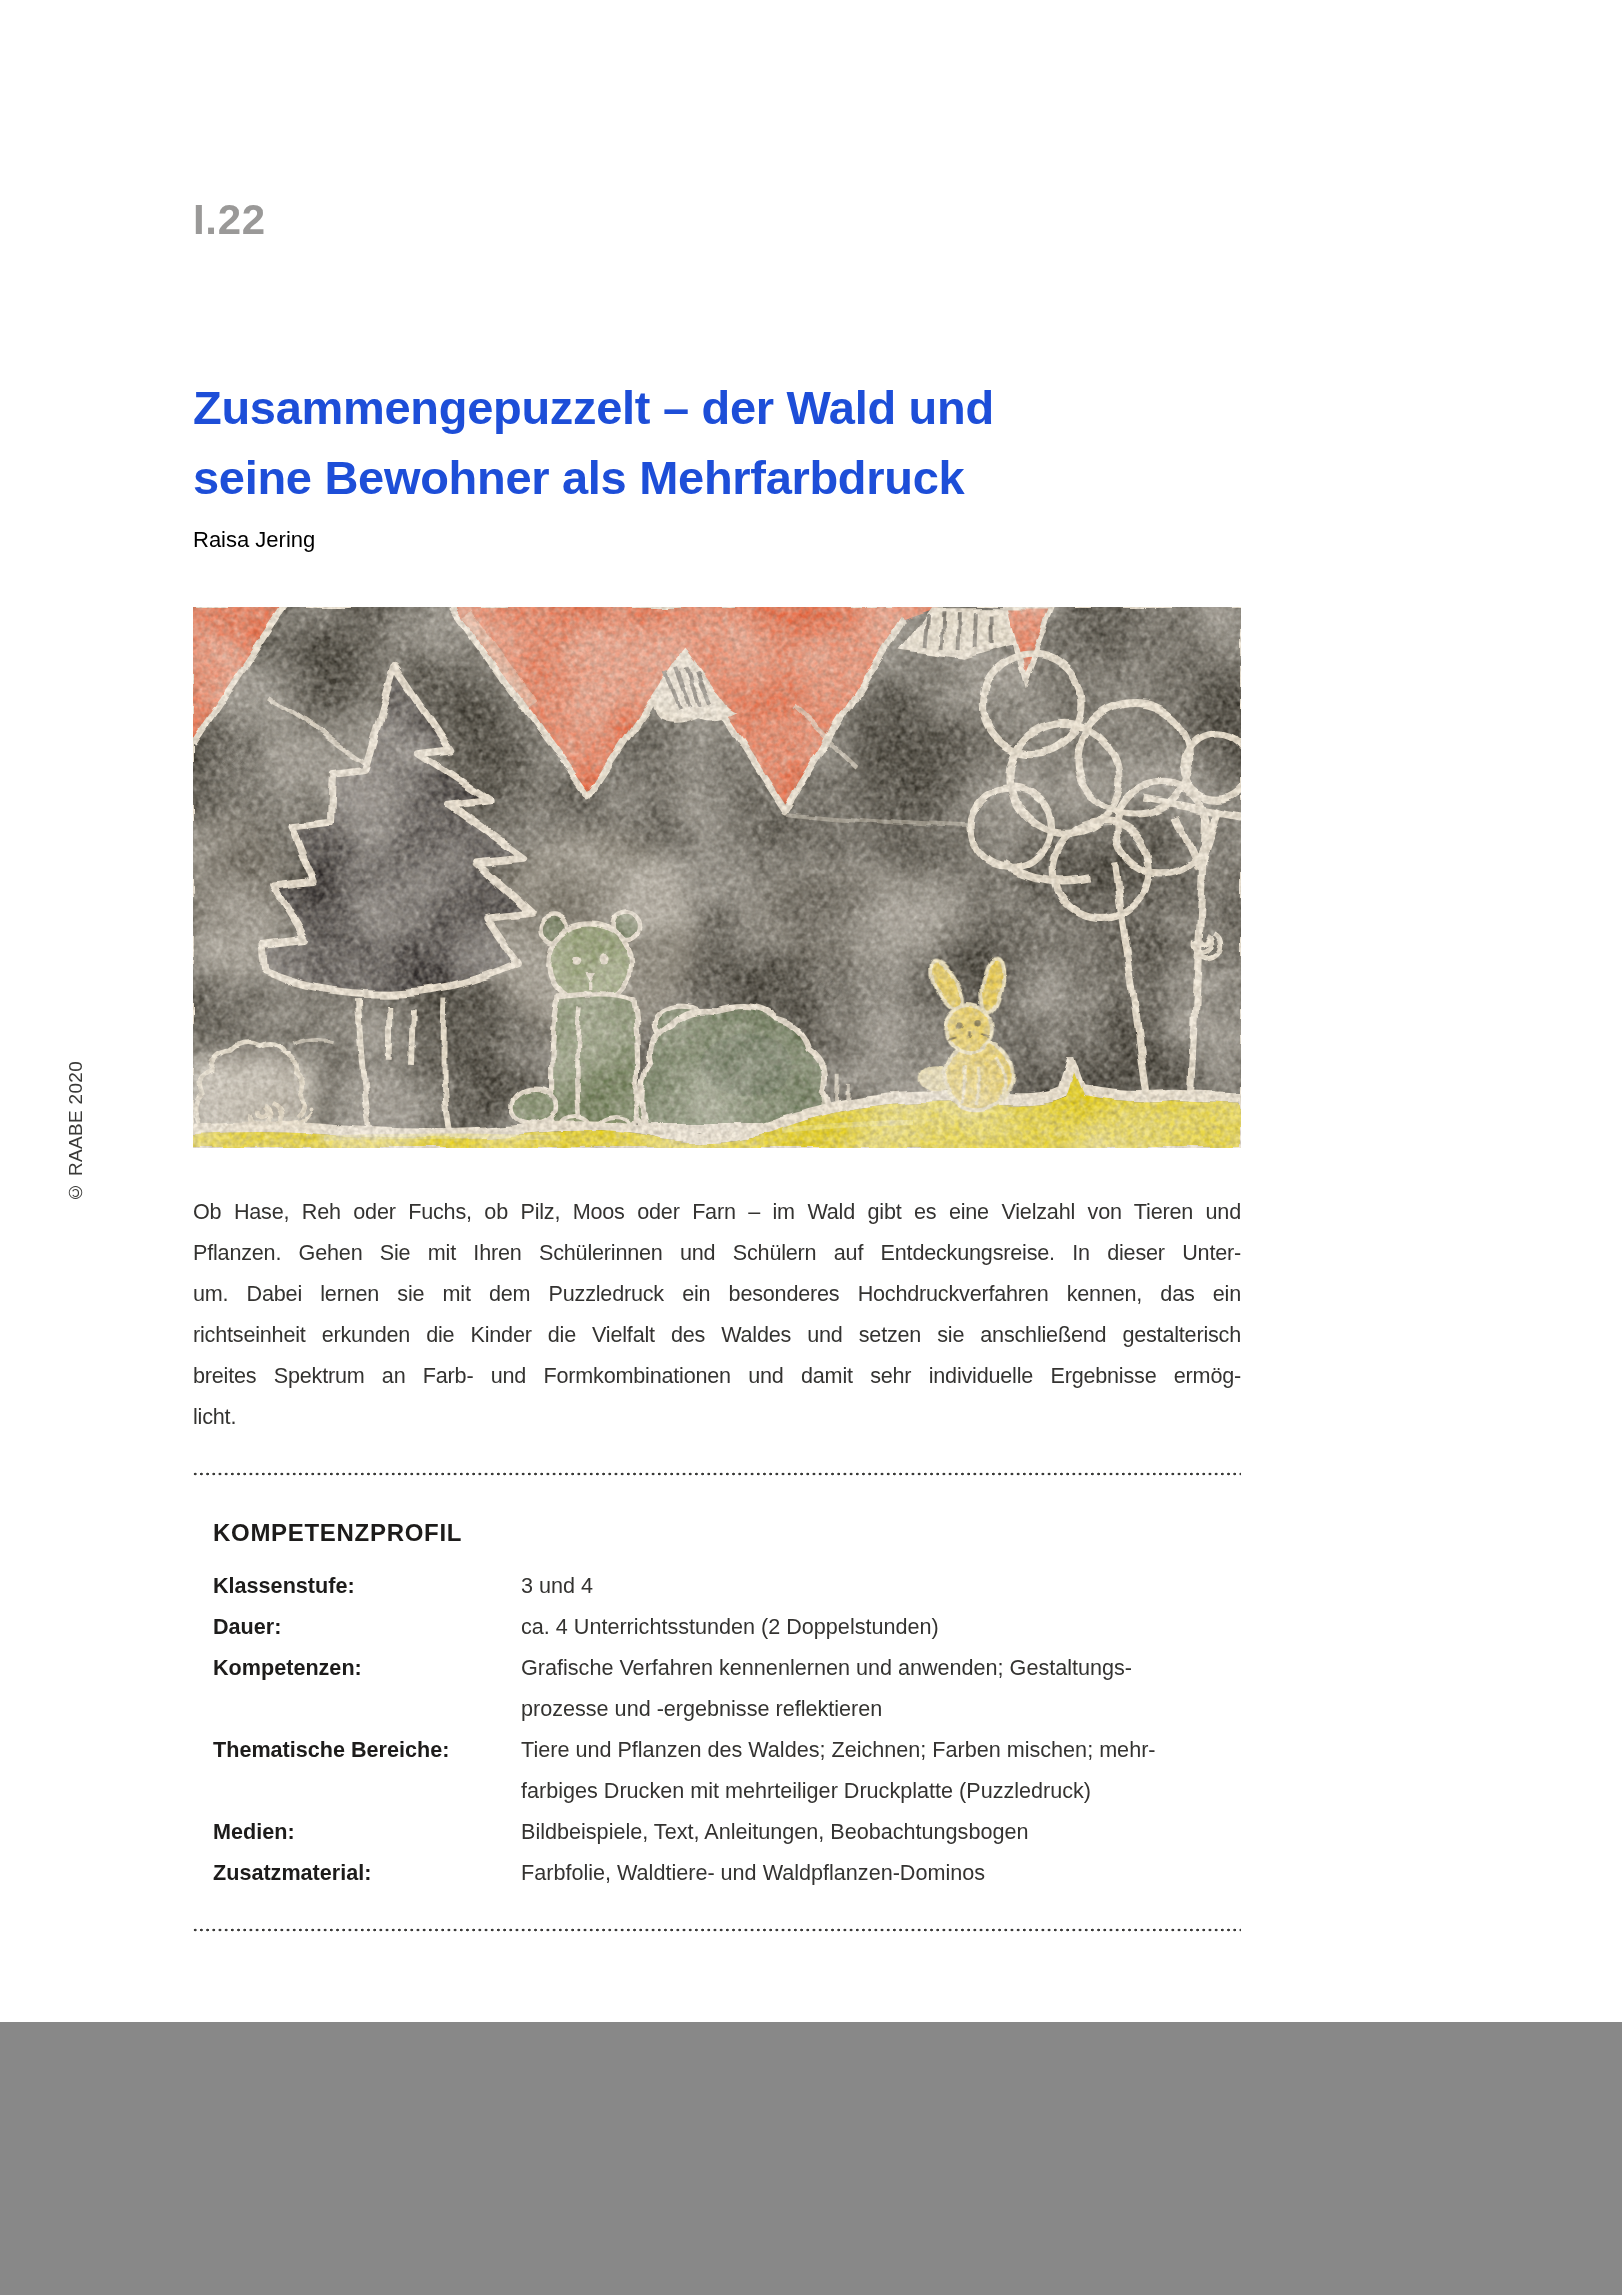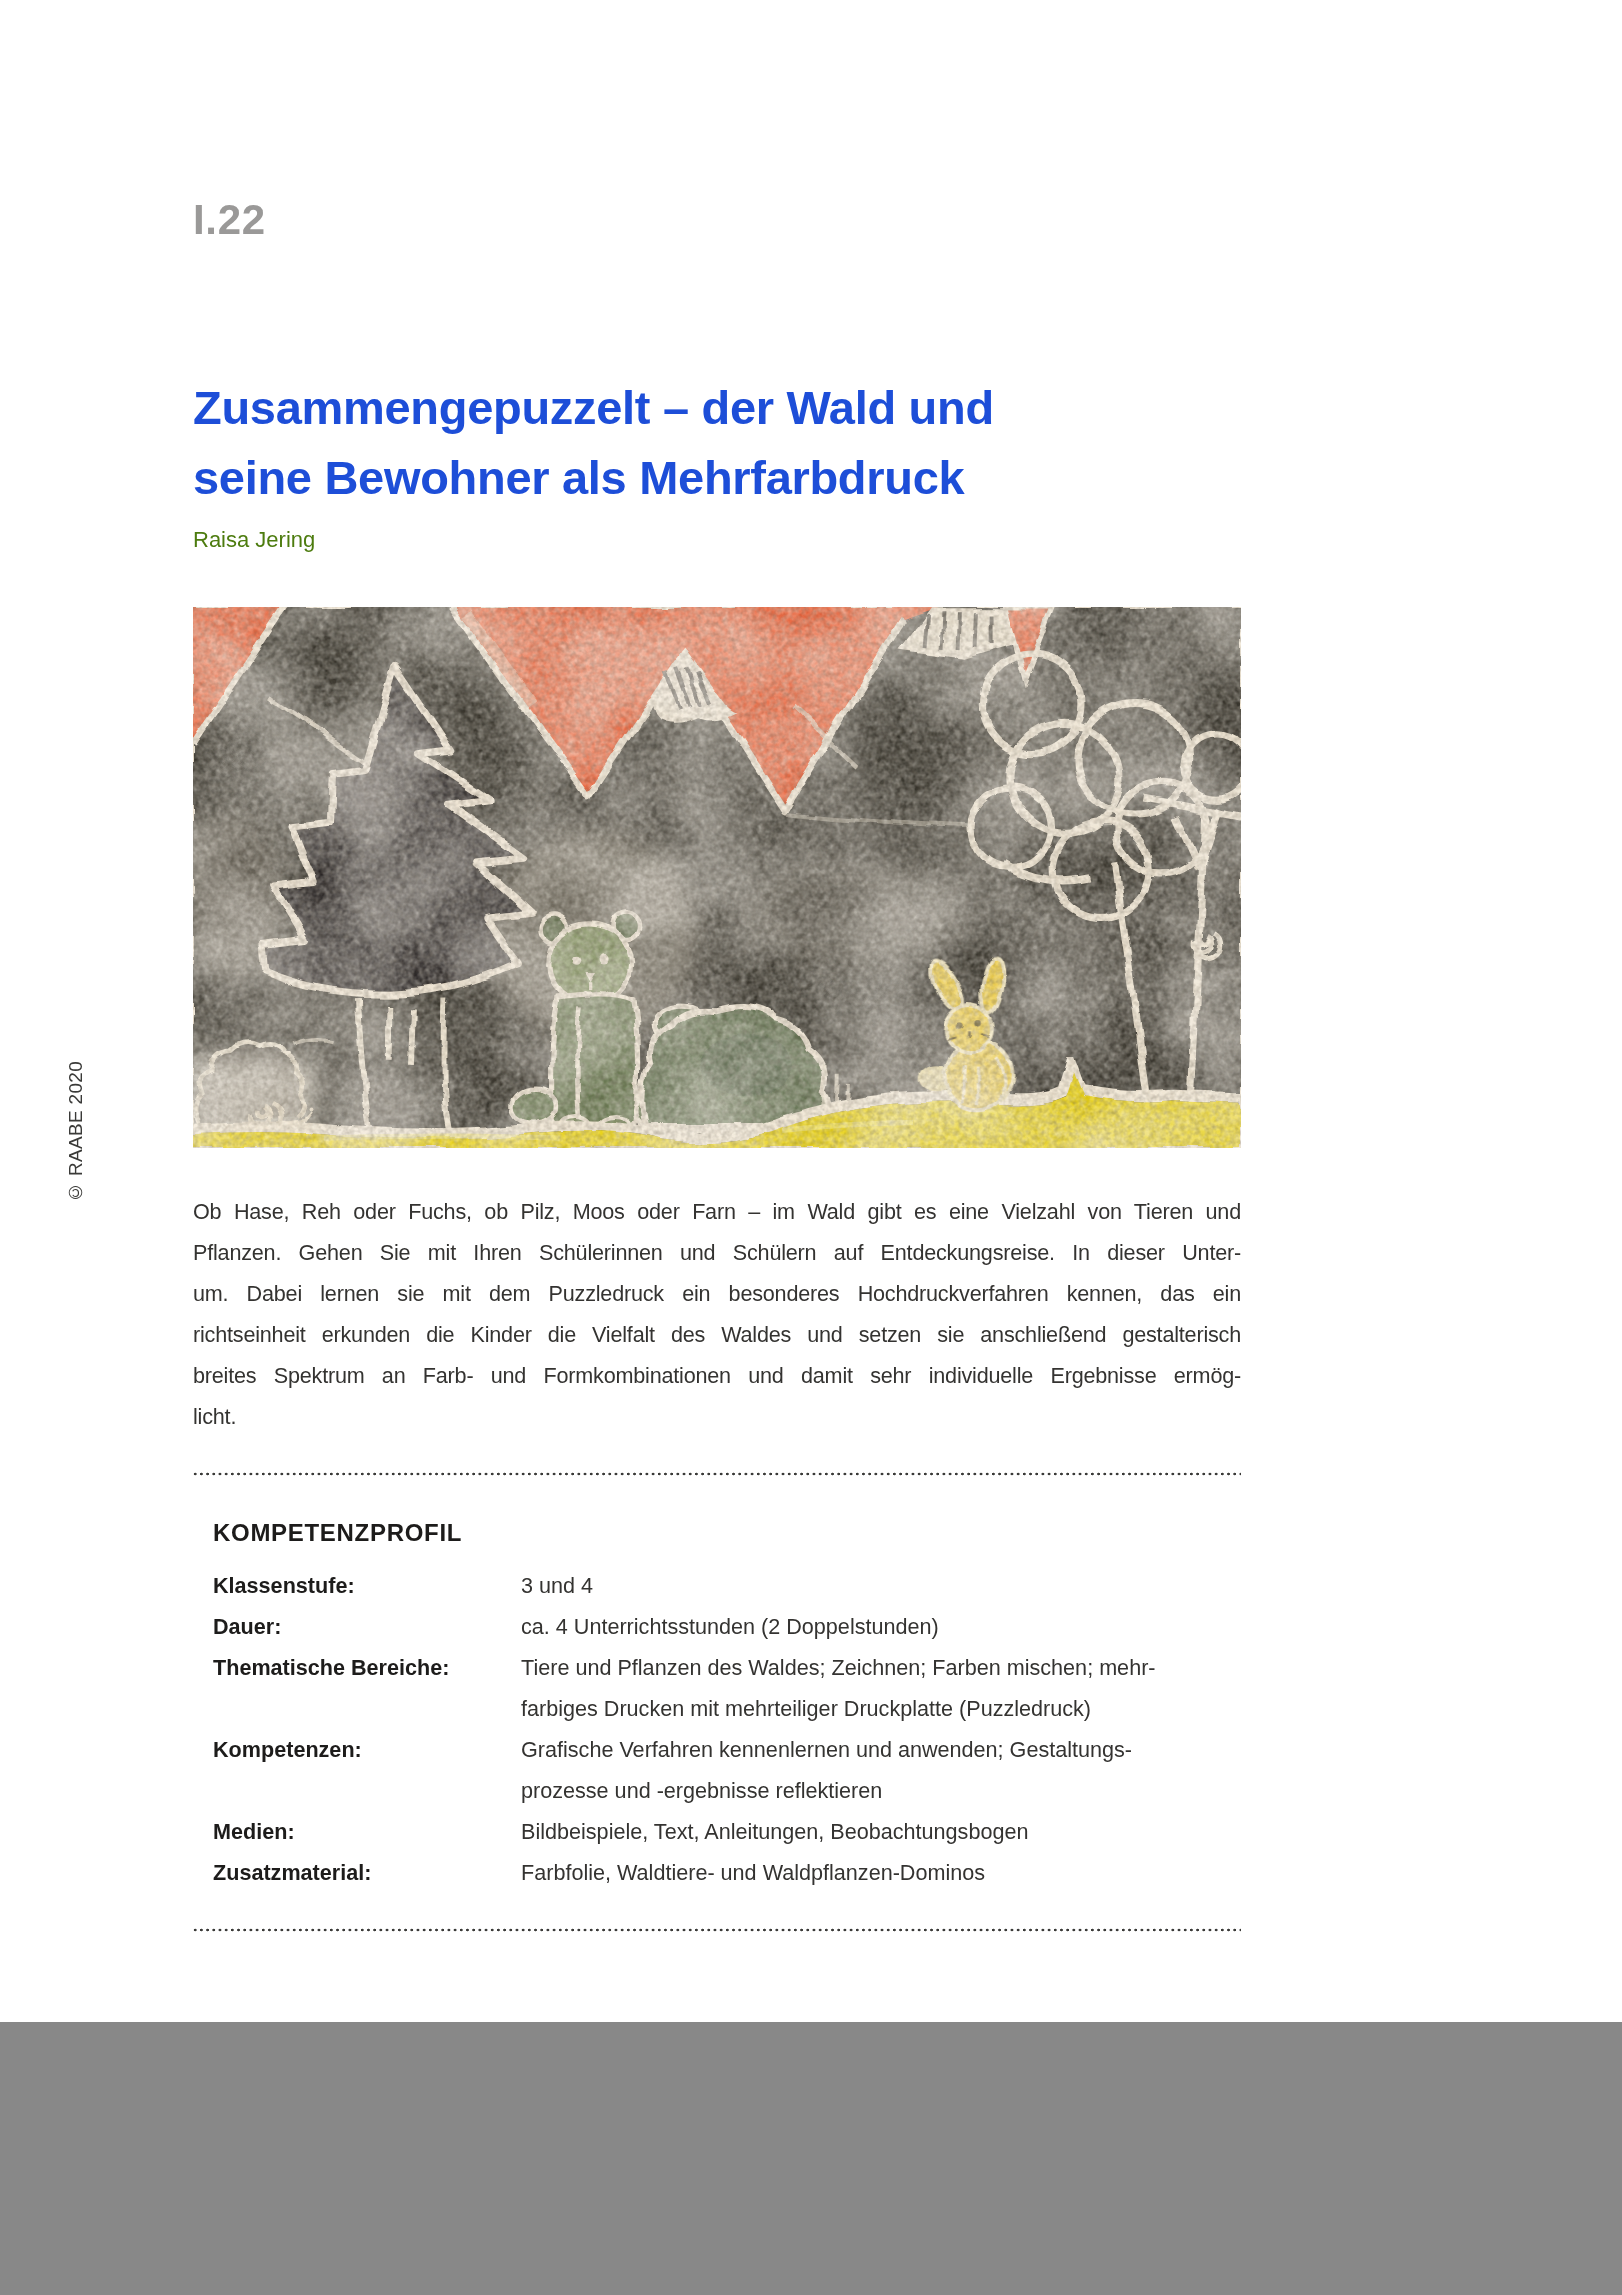--- a/index.html
+++ b/index.html
@@ -5,21 +5,21 @@
   html,body { margin:0; padding:0; background:#888; }
   .page { position:relative; width:1623px; height:2022px; background:#ffffff;
           font-family:"Liberation Sans", sans-serif; color:#2f2e2c; overflow:hidden; }
 
   .section-number { position:absolute; left:193px; top:196px; font-size:42px; font-weight:700;
                     color:#9a9998; letter-spacing:0.7px; }
   .series-title   { position:absolute; left:193px; top:280px; font-size:31px; font-weight:700;
                     color:#1d1c1b; letter-spacing:-0.3px; }
   .page-title     { position:absolute; left:193px; top:373px; font-size:47px; font-weight:700;
                     line-height:70px; color:#1d4ed8; letter-spacing:-0.3px; }
-  .author         { position:absolute; left:193px; top:527px; font-size:22px; color:#4d7c0f; }
+  .author         { position:absolute; left:193px; top:527px; font-size:22px; color:#000000; }
 
   .copyright      { position:absolute; left:65px; top:1061px; font-size:19px; color:#3a3a38;
                     writing-mode:vertical-rl; transform:rotate(180deg); letter-spacing:0.3px; }
 
   .artwork { position:absolute; left:193px; top:607px; width:1048px; height:541px; }
   .artwork svg { display:block; width:100%; height:100%; }
 
   .intro { position:absolute; left:193px; top:1191px; width:1048px;
            font-size:21.6px; line-height:41px; color:#343331; letter-spacing:-0.2px; }
   .jline { text-align:justify; text-align-last:justify; white-space:nowrap; }
@@ -224,30 +224,30 @@
   <div class="kp-rows">
     <div class="kp-row">
       <div class="kp-label">Klassenstufe:</div>
       <div class="kp-value">3 und 4</div>
     </div>
     <div class="kp-row">
       <div class="kp-label">Dauer:</div>
       <div class="kp-value">ca. 4 Unterrichtsstunden (2 Doppelstunden)</div>
     </div>
     <div class="kp-row">
+      <div class="kp-label">Kompetenzen:</div>
+      <div class="kp-value">Grafische Verfahren kennenlernen und anwenden; Gestaltungs-
+prozesse und -ergebnisse reflektieren</div>
+    </div>
+    <div class="kp-row">
       <div class="kp-label">Thematische Bereiche:</div>
       <div class="kp-value">Tiere und Pflanzen des Waldes; Zeichnen; Farben mischen; mehr-
 farbiges Drucken mit mehrteiliger Druckplatte (Puzzledruck)</div>
     </div>
     <div class="kp-row">
-      <div class="kp-label">Kompetenzen:</div>
-      <div class="kp-value">Grafische Verfahren kennenlernen und anwenden; Gestaltungs-
-prozesse und -ergebnisse reflektieren</div>
-    </div>
-    <div class="kp-row">
       <div class="kp-label">Medien:</div>
       <div class="kp-value">Bildbeispiele, Text, Anleitungen, Beobachtungsbogen</div>
     </div>
     <div class="kp-row">
       <div class="kp-label">Zusatzmaterial:</div>
       <div class="kp-value">Farbfolie, Waldtiere- und Waldpflanzen-Dominos</div>
     </div>
   </div>
 
   <div class="rule rule2"></div>

